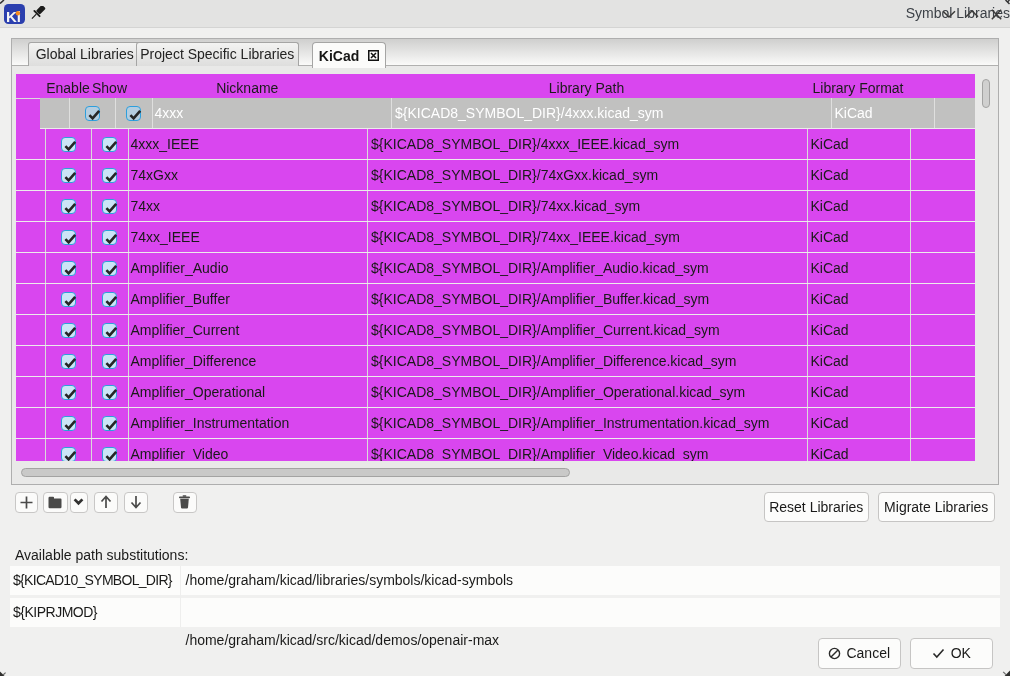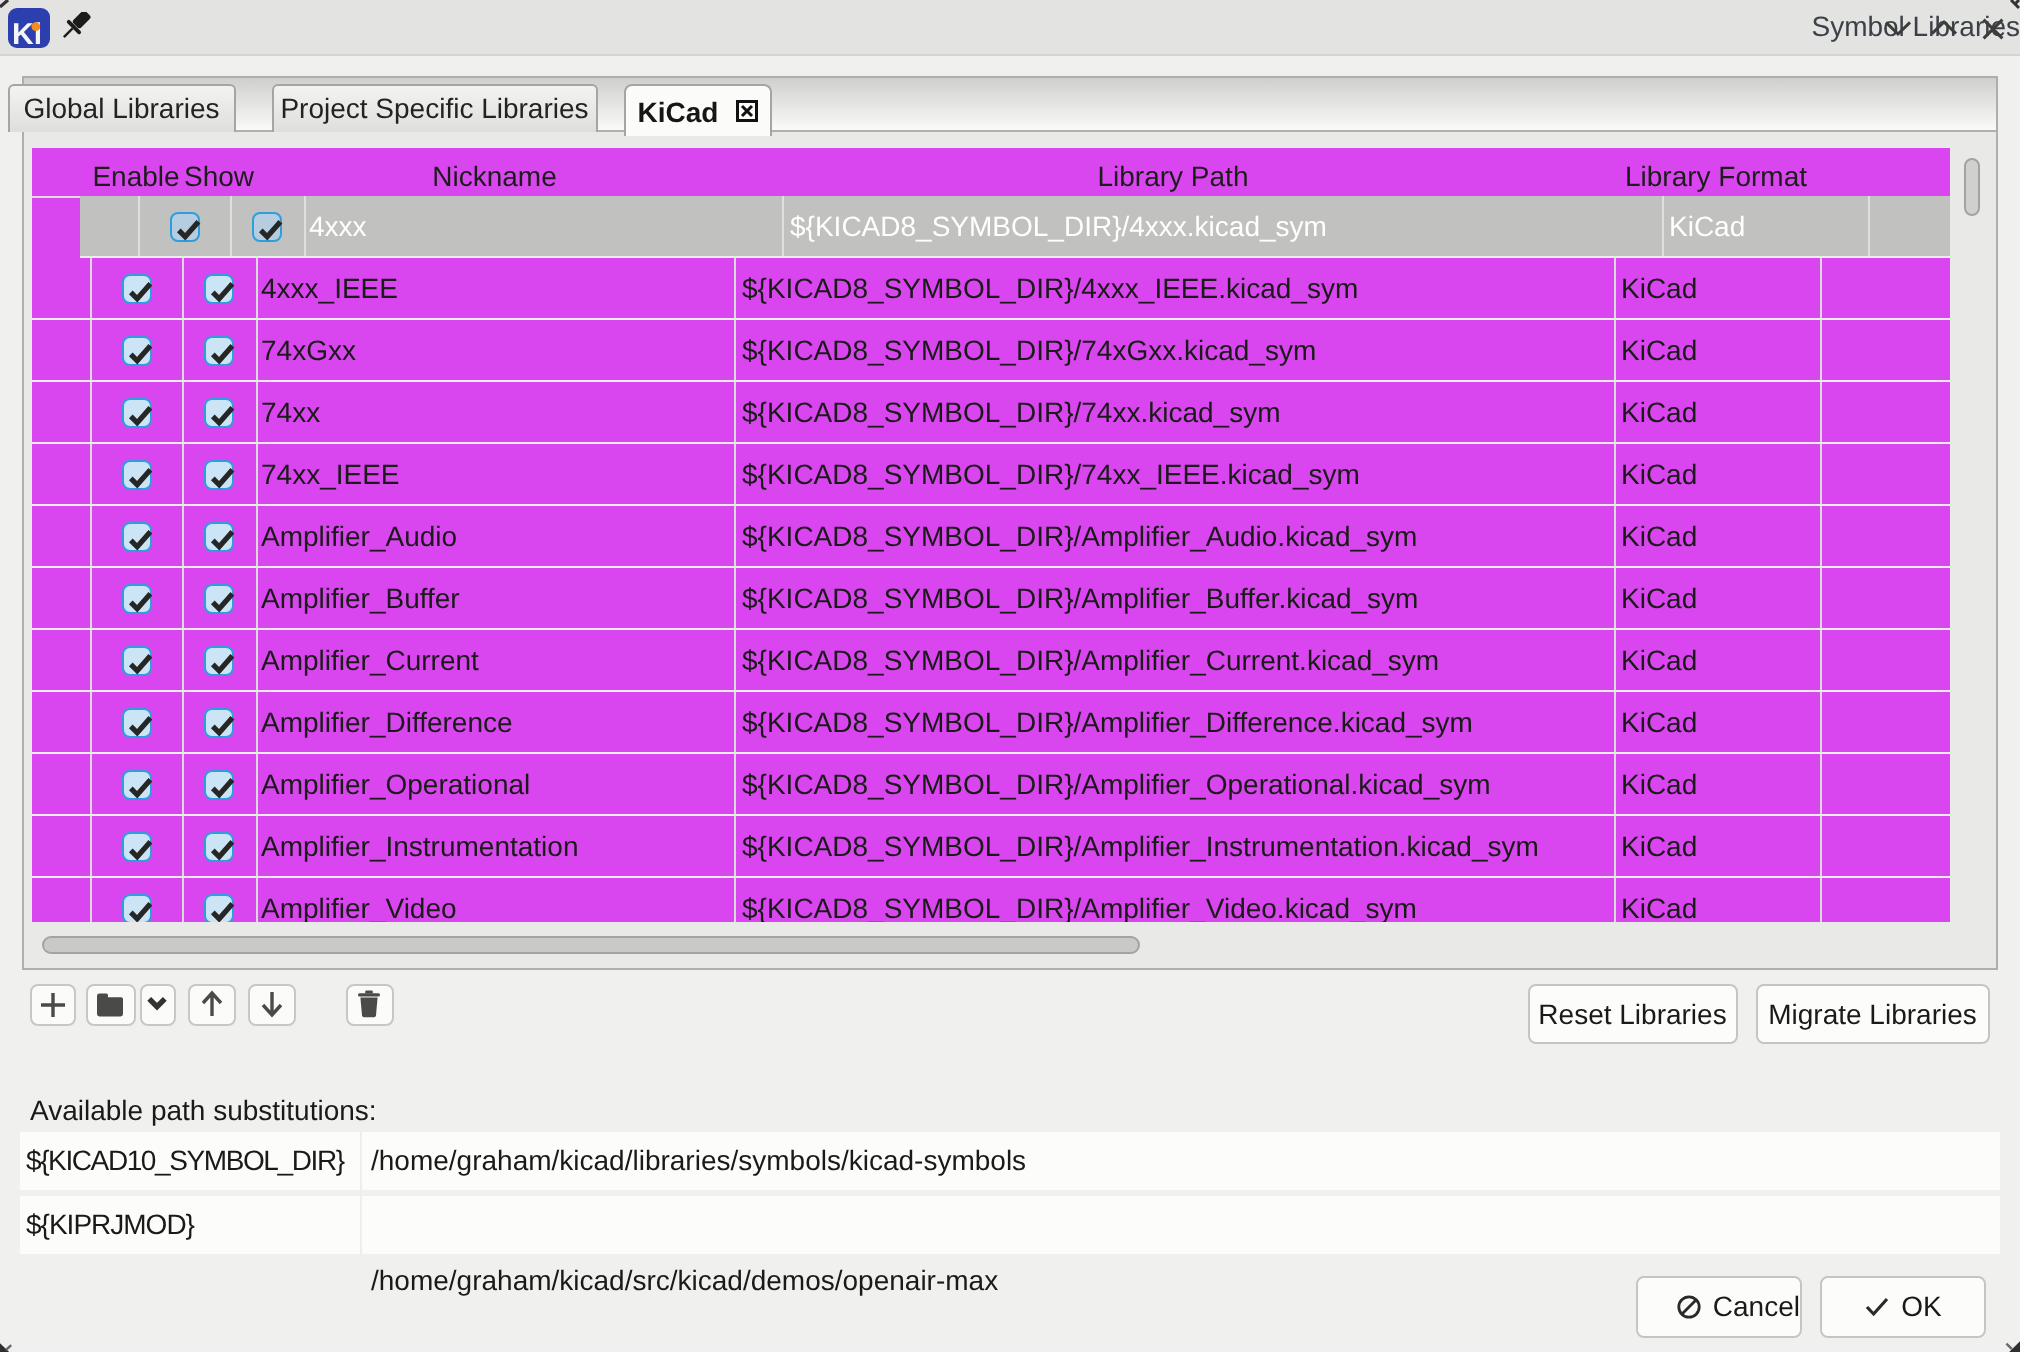--- a/index.html
+++ b/index.html
@@ -74,21 +74,21 @@
 <svg class="abs" style="left:964.5px;top:9px" width="14" height="10" viewBox="0 0 14 10">
     <path d="M1 7.8 L7 2 L13 7.8" stroke="#3c3c3b" stroke-width="1.5" fill="none"></path>
   </svg>
 <svg class="abs" style="left:989.5px;top:7.5px" width="13" height="13" viewBox="0 0 13 13">
     <path d="M1.8 1.8 L11.2 11.2 M11.2 1.8 L1.8 11.2" stroke="#3c3c3b" stroke-width="1.5" fill="none"></path>
   </svg>
 
 <div id="panel" class="abs"></div>
 <div id="strip" class="abs"></div>
 
-<div class="tab abs" style="left:4px;width:113.5px;">Global Libraries</div>
+<div class="tab abs" style="left:28px;width:113.5px;">Global Libraries</div>
 <div class="tab abs" style="left:135.5px;width:163.5px;">Project Specific Libraries</div>
 <div id="tab3" class="abs">
     <span>KiCad</span>
     <svg width="11" height="11" viewBox="0 0 11 11">
       <rect x="0.75" y="0.75" width="9.5" height="9.5" fill="none" stroke="#111" stroke-width="1.5"></rect>
       <path d="M3 3 L8 8 M8 3 L3 8" stroke="#111" stroke-width="1.5"></path>
     </svg>
   </div>
 
 <div id="gridwhite" class="abs">
@@ -348,21 +348,21 @@
 
 <div class="abs" style="left:15px;top:547px;">Available path substitutions:</div>
 <div class="subrow abs" style="top:566px;height:28.5px;"></div>
 <div class="subrow abs" style="top:597.5px;height:29.5px;"></div>
 <div class="subdiv abs" style="top:566px;height:61px;"></div>
 <div class="abs" style="left:13px;top:566px;height:28.5px;line-height:28.5px;letter-spacing:-0.7px;">${KICAD10_SYMBOL_DIR}</div>
 <div class="abs" style="left:185.5px;top:566px;height:28.5px;line-height:28.5px;">/home/graham/kicad/libraries/symbols/kicad-symbols</div>
 <div class="abs" style="left:13px;top:597.5px;height:29.5px;line-height:29.5px;letter-spacing:-0.5px;">${KIPRJMOD}</div>
 <div class="abs" style="left:185.5px;top:626px;height:29.5px;line-height:29.5px;">/home/graham/kicad/src/kicad/demos/openair-max</div>
 
-<div class="pushbtn abs" style="left:817.5px;top:638px;width:83.5px;height:30.5px;gap:5px;justify-content:flex-end;">
+<div class="pushbtn abs" style="left:817.5px;top:638px;width:83.5px;height:30.5px;gap:5px;">
   <svg width="13" height="13" viewBox="0 0 13 13">
       <circle cx="6.5" cy="6.5" r="5.1" stroke="#2a2a29" stroke-width="1.4" fill="none"></circle>
       <path d="M3 10 L10 3" stroke="#2a2a29" stroke-width="1.4"></path>
     </svg>
   <span>Cancel</span>
 </div>
 <div class="pushbtn abs" style="left:910px;top:638px;width:82.5px;height:30.5px;gap:6px;">
   <svg width="13" height="11" viewBox="0 0 13 11">
       <path d="M1.5 5.5 L4.8 9 L11.5 1.5" stroke="#2a2a29" stroke-width="1.6" fill="none"></path>
     </svg>

